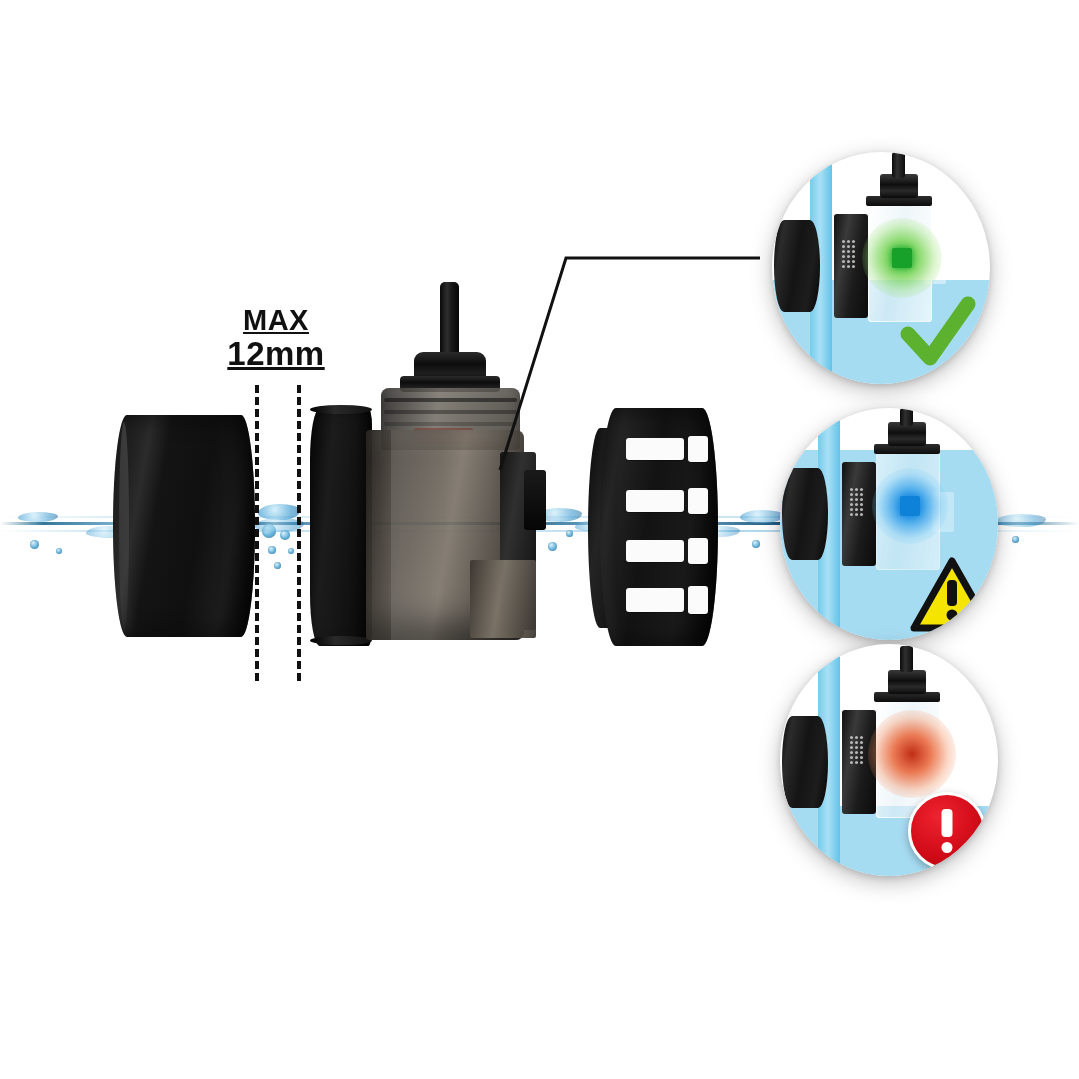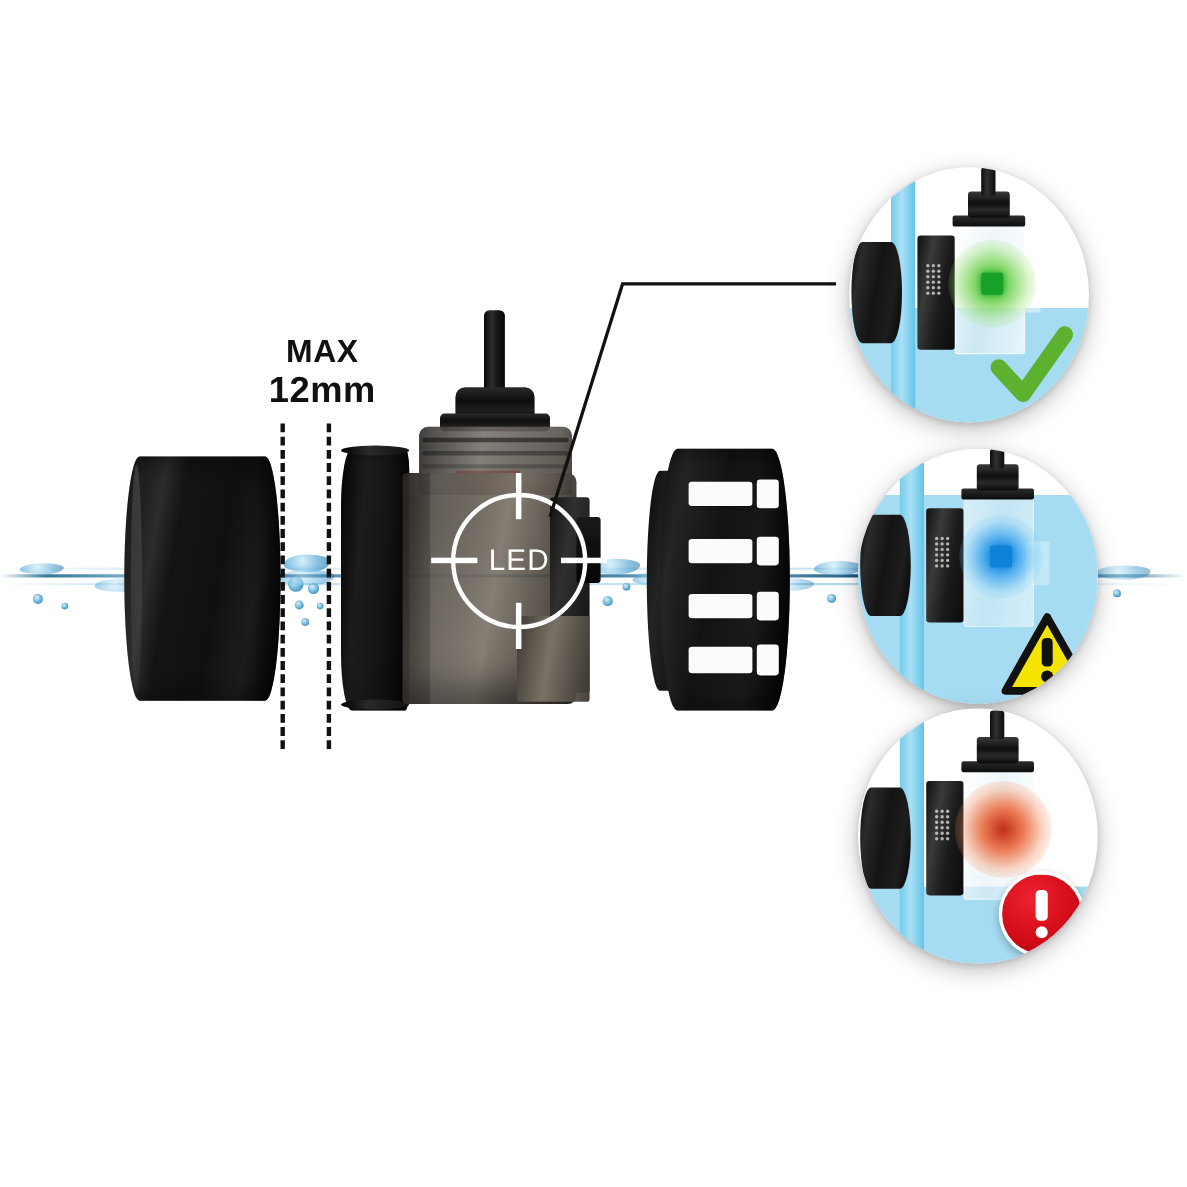--- a/index.html
+++ b/index.html
@@ -175,21 +175,21 @@
     <span class="splash" style="left:575px;top:24px;width:44px;height:12px;opacity:.6;"></span>
 
     <span class="splash" style="left:740px;top:14px;width:44px;height:13px;opacity:.7;"></span>
     <span class="droplet" style="left:752px;top:44px;width:8px;height:8px;"></span>
     <span class="splash" style="left:700px;top:30px;width:40px;height:11px;opacity:.5;"></span>
 
     <span class="splash" style="left:996px;top:18px;width:50px;height:13px;opacity:.6;"></span>
     <span class="droplet" style="left:1012px;top:40px;width:7px;height:7px;"></span>
   </div>
 
-  <div class="max-label" style="left:233px;top:305px;width:120px;">
+  <div class="max-label" style="left:216px;top:305px;width:120px;text-decoration:underline;">
     <div class="l1">MAX</div>
     <div class="l2">12mm</div>
   </div>
   <div class="dashed-line" style="left:255px;top:385px;height:296px;"></div>
   <div class="dashed-line" style="left:297px;top:385px;height:296px;"></div>
 
   <div class="part magnet" style="left:113px;top:415px;width:142px;height:222px;"></div>
 
   <div class="part cable" style="left:440px;top:282px;width:19px;height:84px;"></div>
 
@@ -211,28 +211,20 @@
   <div class="part pump-body" style="left:366px;top:430px;width:158px;height:210px;"></div>
 
   <div class="part" style="left:500px;top:452px;width:36px;height:178px;border-radius:3px;
               background:linear-gradient(100deg,#141414,#303030 35%,#0d0d0d);"></div>
 
   <div class="part side-nozzle" style="left:524px;top:470px;width:22px;height:60px;"></div>
 
   <div class="part" style="left:470px;top:560px;width:66px;height:78px;border-radius:2px;
               background:linear-gradient(100deg,rgba(58,53,47,.95),rgba(128,120,108,.9) 45%,rgba(60,55,49,.95));"></div>
 
-  <div class="reticle" style="left:392px;top:430px;width:160px;height:160px;">
-    <div class="ring" style="left:18px;top:18px;width:124px;height:124px;"></div>
-    <div class="tick" style="left:77px;top:0;width:5px;height:42px;"></div>
-    <div class="tick" style="left:77px;top:118px;width:5px;height:42px;"></div>
-    <div class="tick" style="left:0;top:77px;width:42px;height:5px;"></div>
-    <div class="tick" style="left:118px;top:77px;width:42px;height:5px;"></div>
-    <div class="txt" style="top:64px;">LED</div>
-  </div>
 
   <svg class="leader" style="left:480px;top:240px;width:300px;height:260px;background:none;" viewBox="0 0 300 260">
     <polyline points="20,230 86,18 280,18" fill="none" stroke="#111" stroke-width="3"></polyline>
   </svg>
 
   <div class="part cage-lip" style="left:588px;top:428px;width:36px;height:200px;"></div>
   <div class="part cage" style="left:600px;top:408px;width:118px;height:238px;">
     <div class="cage-slot" style="left:26px;top:30px;width:58px;height:22px;"></div>
     <div class="cage-slot" style="left:88px;top:28px;width:20px;height:26px;"></div>
     <div class="cage-slot" style="left:26px;top:82px;width:58px;height:22px;"></div>

